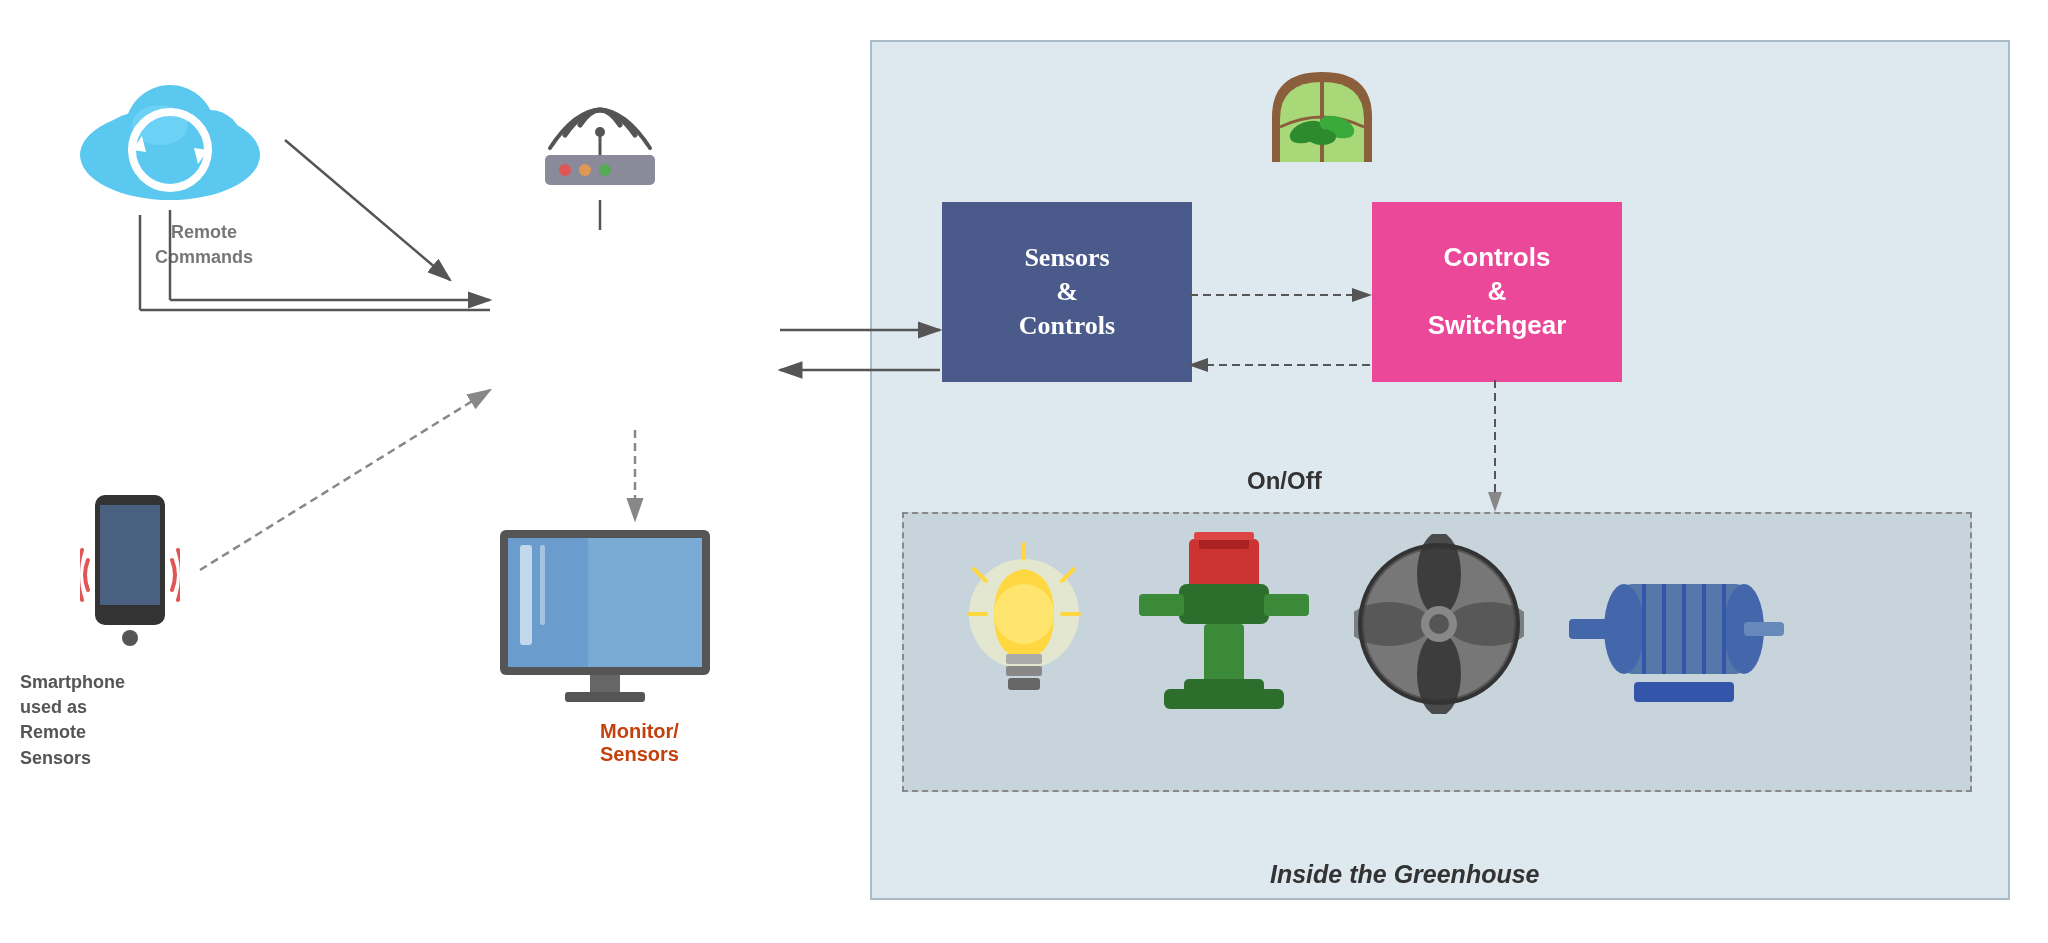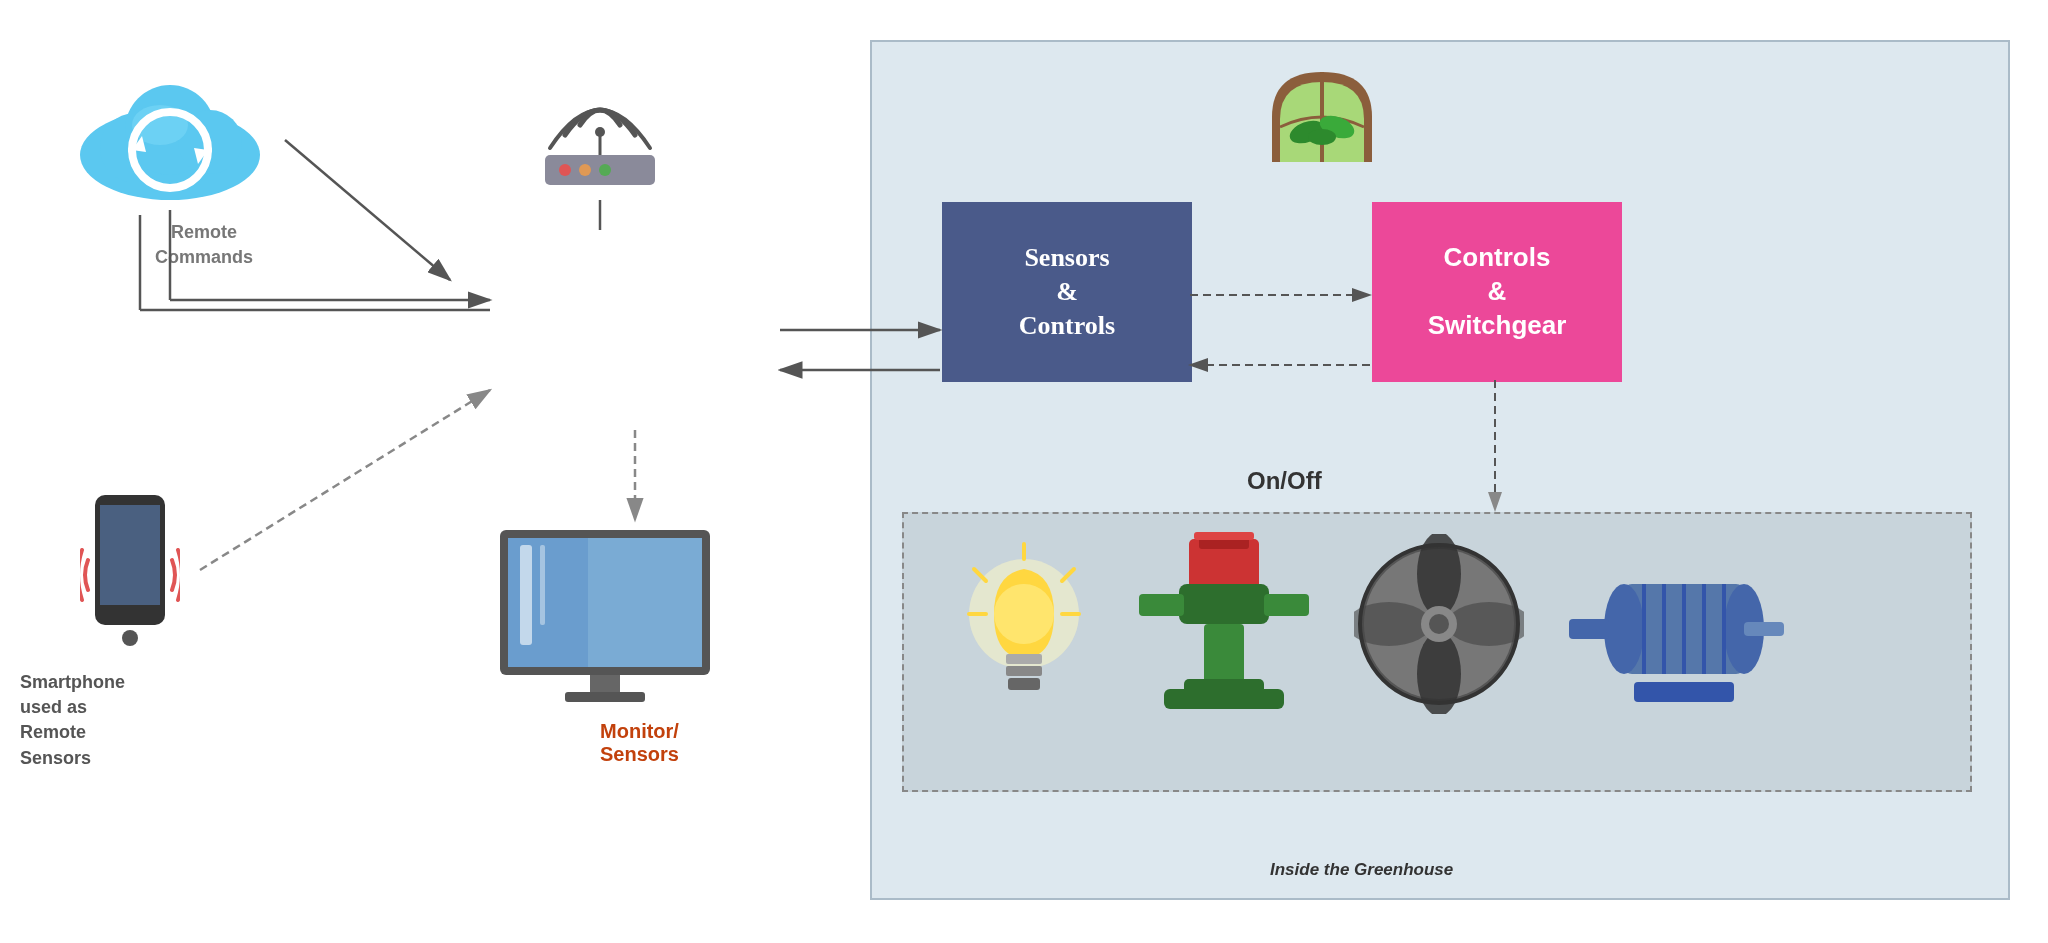--- a/index.html
+++ b/index.html
@@ -168,21 +168,21 @@
       height: 280px;
       border: 2px dashed #888;
       background: #c8d4db;
     }
 
     
     .greenhouse-label {
       position: absolute;
       left: 1270px;
       top: 860px;
-      font-size: 17px;
+      font-size: 25px;
       color: #333;
       font-weight: bold;
       font-style: italic;
     }
 
     
     .arrows-svg {
       position: absolute;
       left: 0;
       top: 0;

